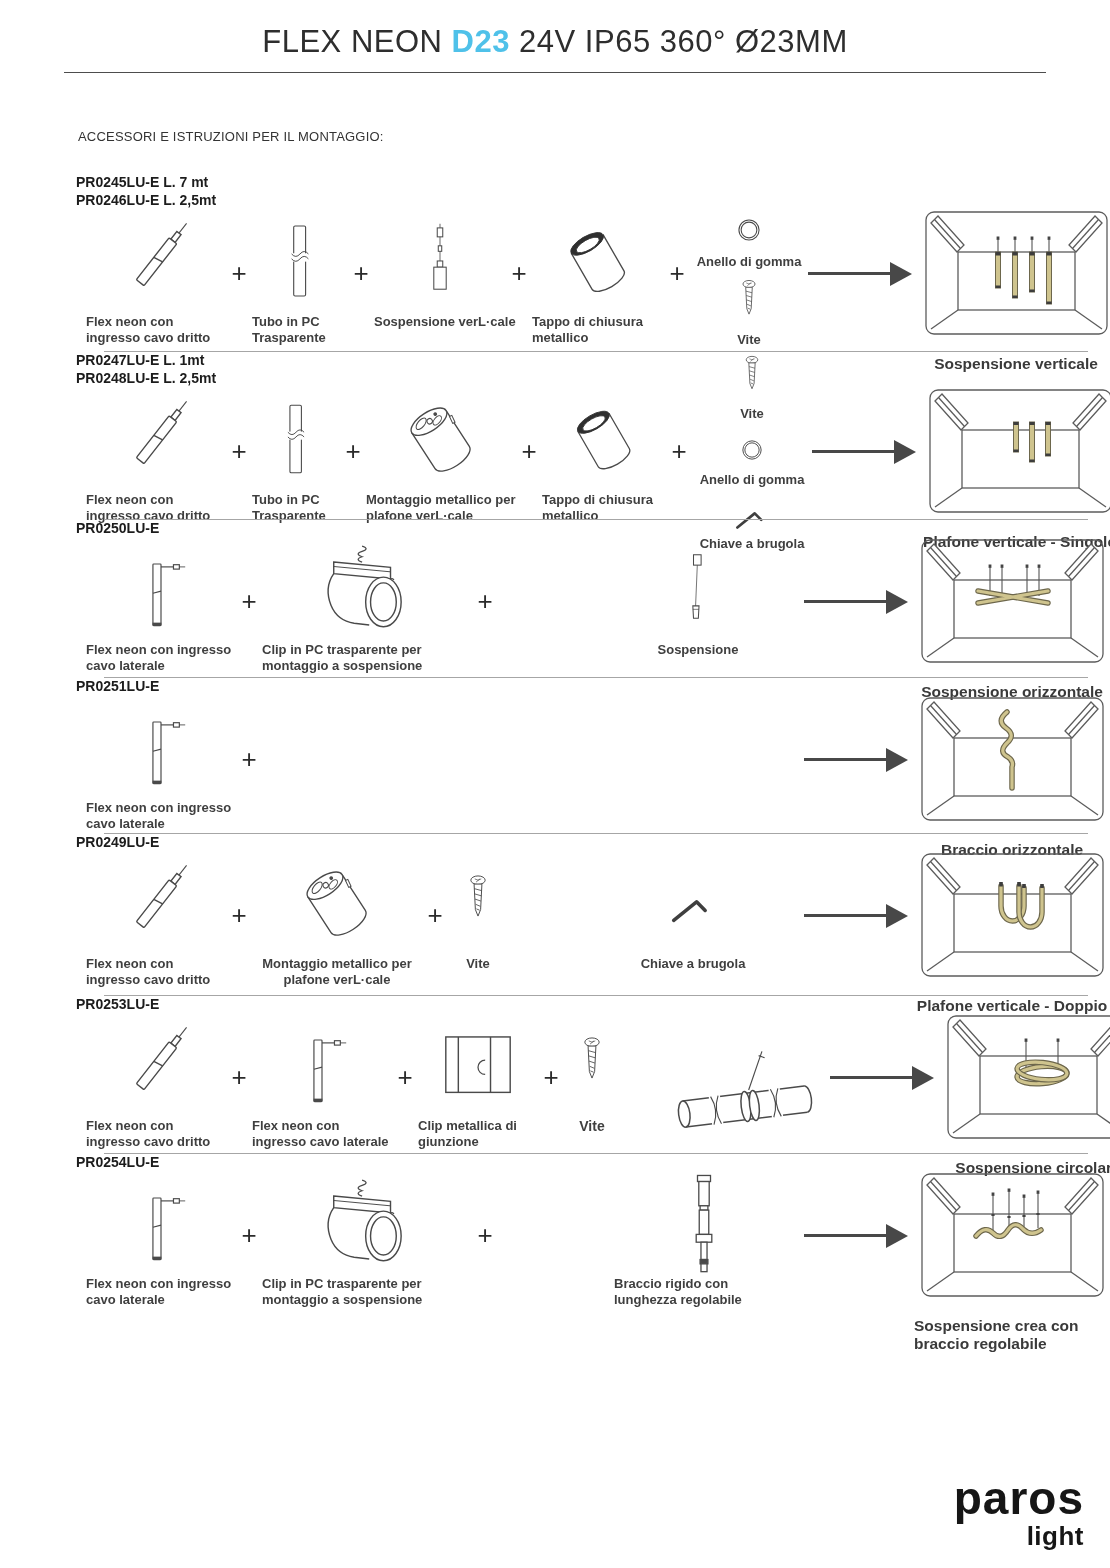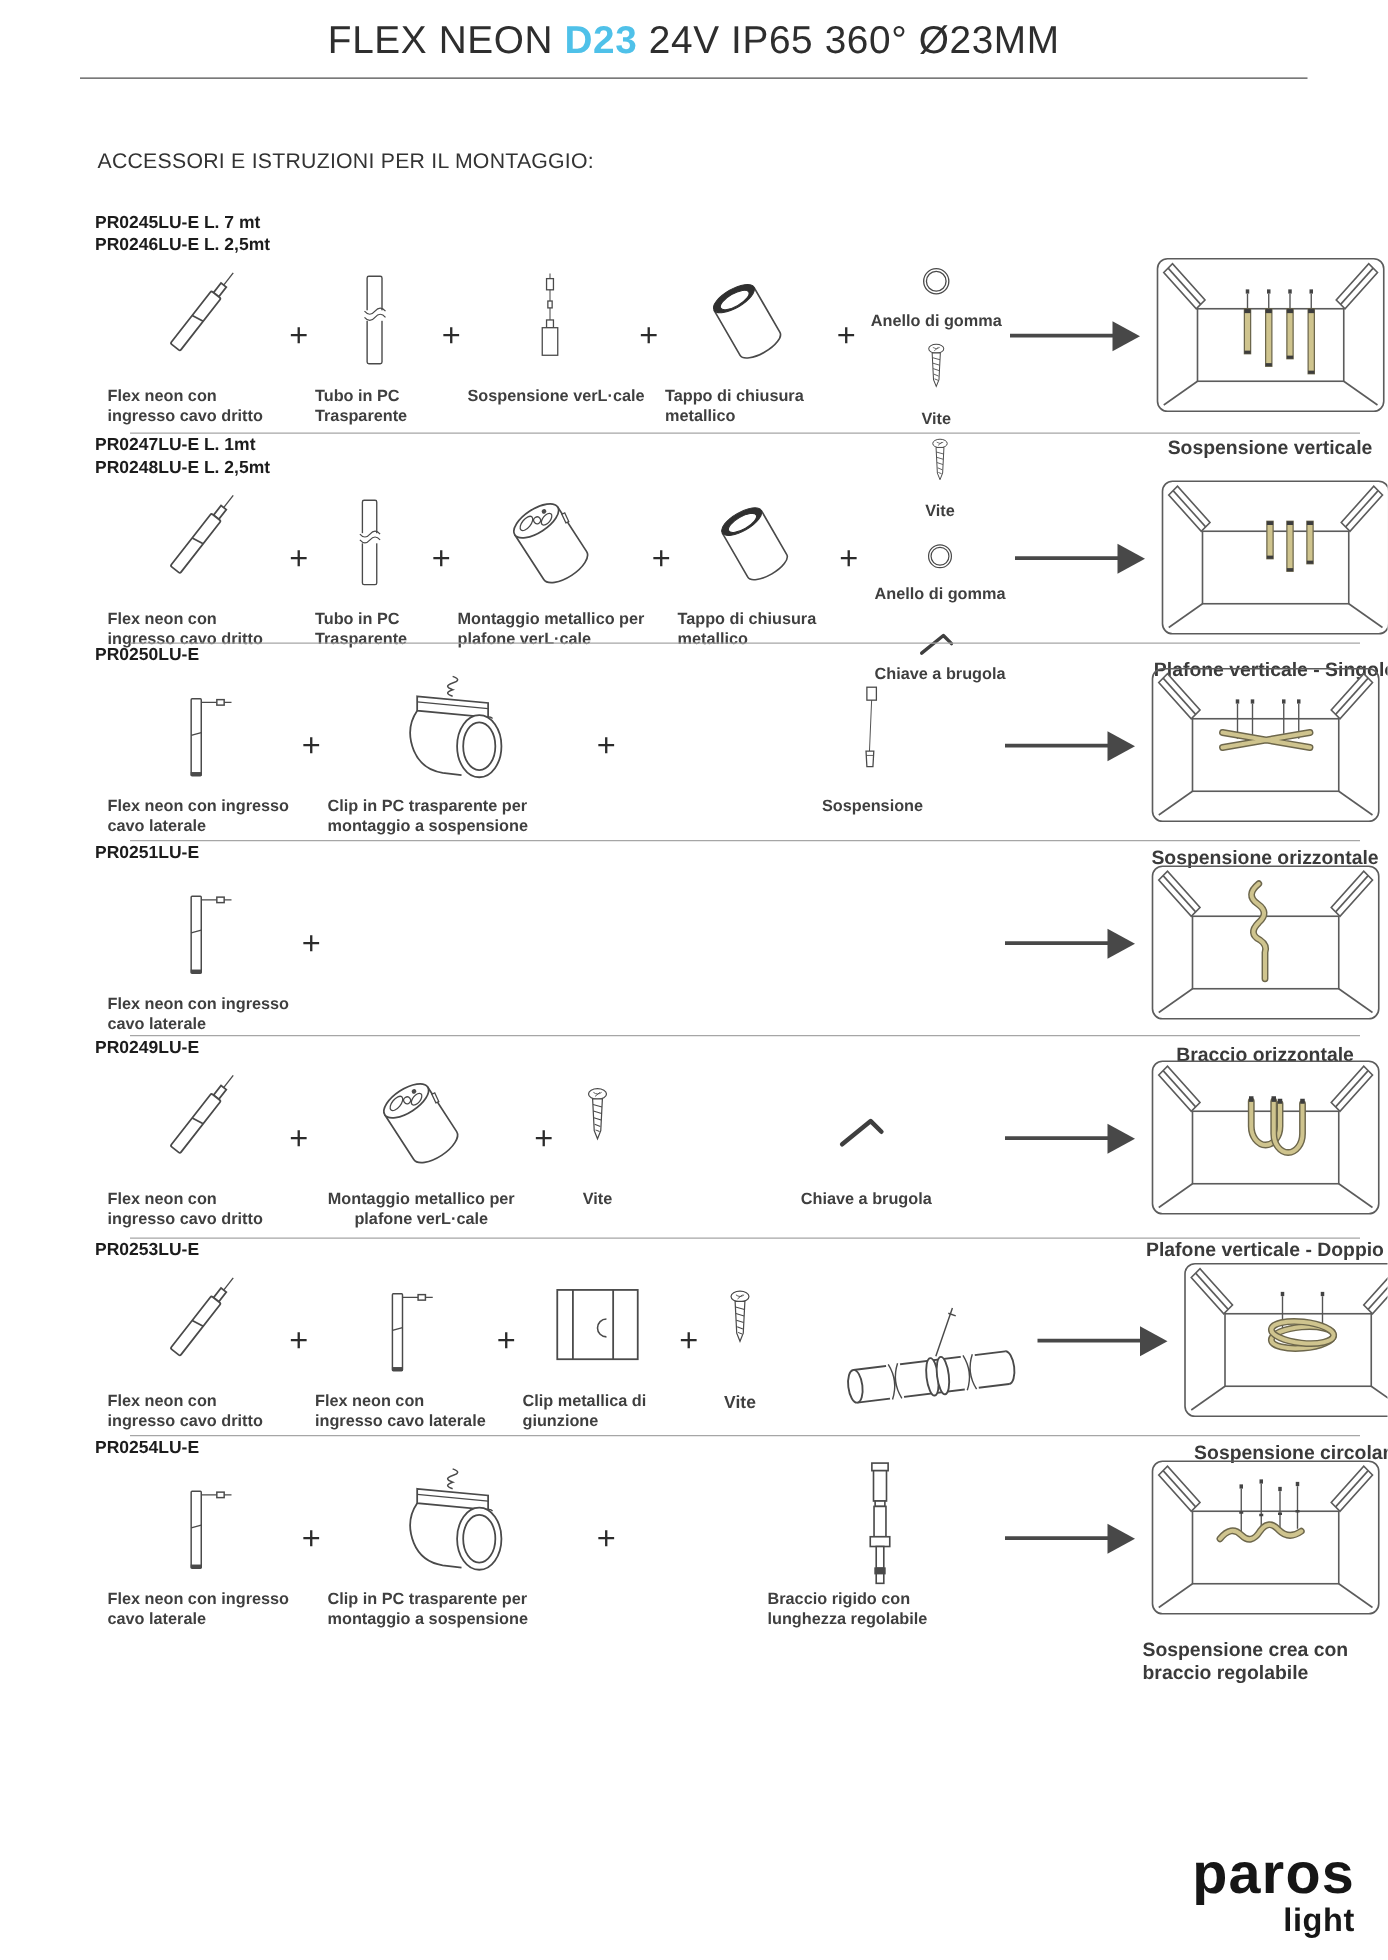--- a/index.html
+++ b/index.html
@@ -1,21 +1,21 @@
 <!DOCTYPE html>
 <html><head>
 <meta charset="utf-8">
 <style>
   html,body{margin:0;padding:0;}
   body{width:1110px;height:1568px;background:#fff;position:relative;overflow:hidden;
        font-family:"Liberation Sans",sans-serif;color:#3f3f3f;}
-  .title{text-align:center;padding-top:14px;font-size:31px;letter-spacing:.5px;color:#2e2e2e;}
+  .title{text-align:center;padding-top:24px;font-size:31px;letter-spacing:.5px;color:#2e2e2e;}
   .title .model{color:#4fc1e9;font-weight:700;}
   .titlerule{border:none;border-top:1.6px solid #4d4d4d;margin:12px 64px 0 64px;}
-  .heading{margin:56px 0 0 78px;font-size:17px;color:#333;letter-spacing:.2px;}
+  .heading{margin:56px 0 0 78px;font-size:13px;color:#333;letter-spacing:.2px;}
   .rows{margin-top:30px;}
   .row{position:relative;padding-left:76px;box-sizing:border-box;}
   .row.sep::after{content:"";position:absolute;left:104px;right:22px;bottom:0;border-bottom:1px solid #a6a6a6;}
   .codes{font-weight:700;font-size:14px;color:#1c1c1c;line-height:1.28;}
   .band{display:flex;align-items:flex-start;padding-left:10px;}
   .it{display:flex;flex-direction:column;align-items:center;flex:none;font-weight:bold;}
   .iw{height:104px;display:flex;align-items:center;justify-content:center;}
   .cap{font-size:13px;line-height:1.25;color:#3f3f3f;width:100%;text-align:left;}
   .nw{white-space:nowrap;}
   .pl{flex:none;width:26px;text-align:center;font-size:26px;color:#2b2b2b;margin-top:48px;font-weight:400;}

